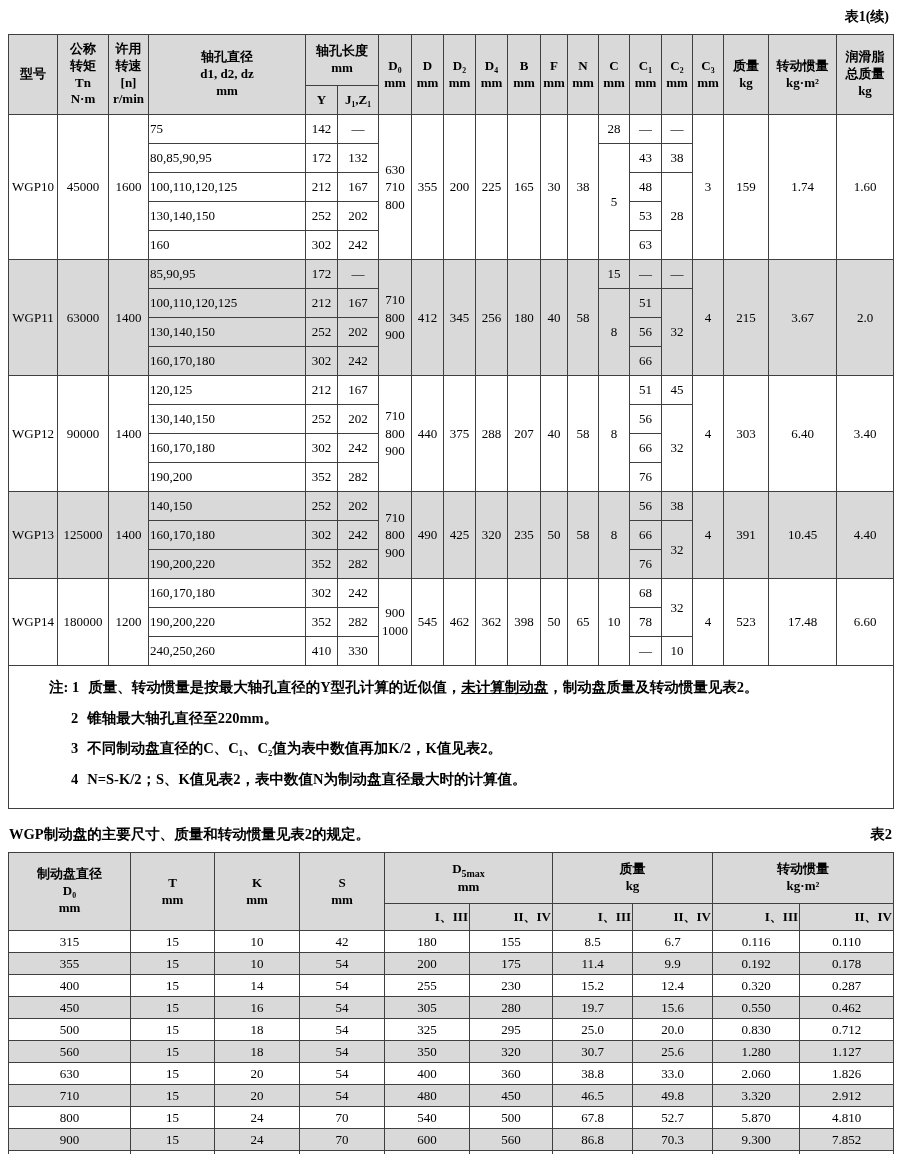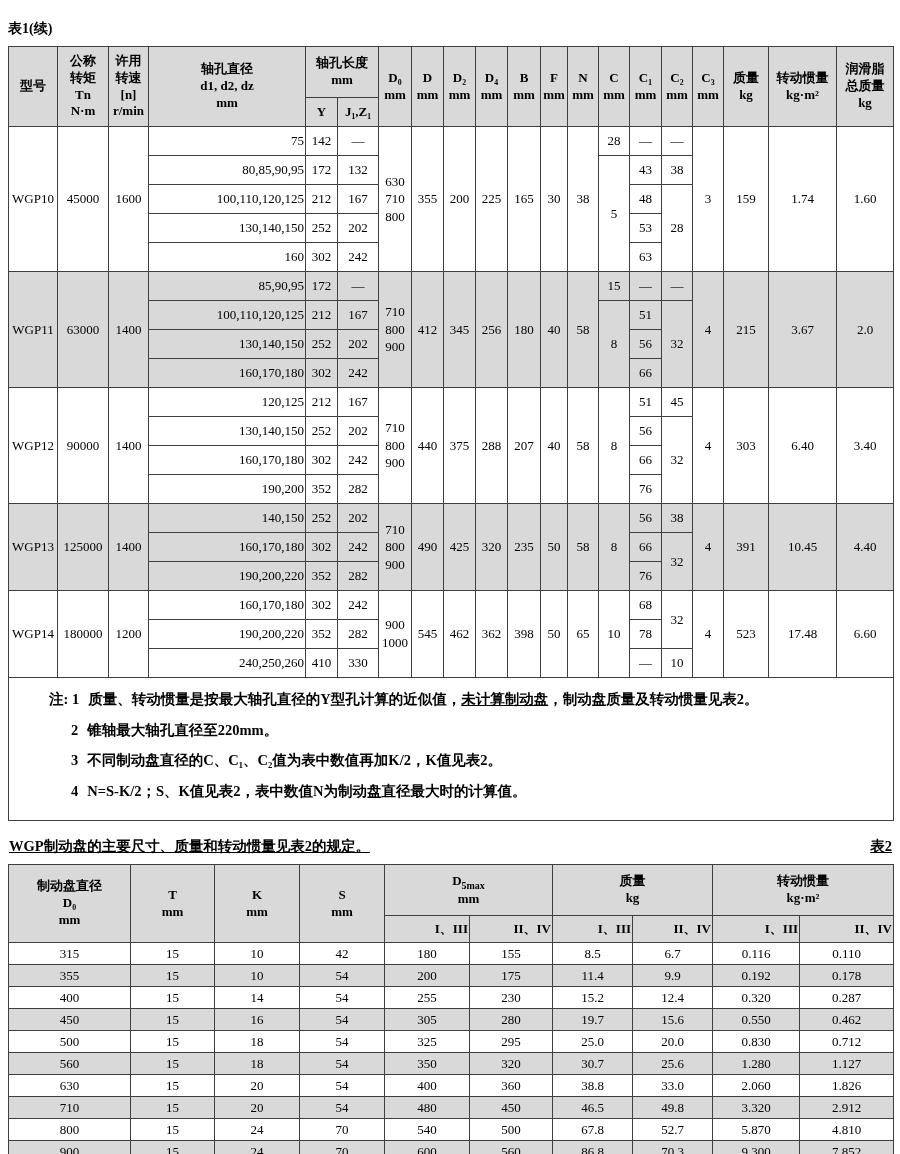--- a/index.html
+++ b/index.html
@@ -2,44 +2,44 @@
 <html><head>
 <meta charset="utf-8">
 <style>
   html,body { margin:0; padding:0; background:#ffffff; }
   body {
     width:900px; height:1154px;
     font-family:"Liberation Serif","DejaVu Serif",serif;
     color:#000;
   }
   .page { padding:4px 7px 0 8px; }
-  .top-label { text-align:left; font-weight:bold; font-size:14px; margin:16px 4px 8px 0; }
+  .top-label { text-align:right; font-weight:bold; font-size:14px; margin:4px 4px 8px 0; }
   table { border-collapse:collapse; table-layout:fixed; width:885px; }
   td,th {
     border:1px solid #3f3f3f; text-align:center; vertical-align:middle;
     padding:0 1px; font-size:13px; overflow:hidden;
   }
   th { font-weight:bold; white-space:pre-line; background:#d9d9d9; line-height:1.3; }
   .t1 thead tr.h-main th { height:50px; }
   .t1 thead tr.h-sub th { height:28px; }
   .t1 tbody td { height:28px; background:#fff; }
   .t1 tbody tr.gray td { background:#d9d9d9; }
-  .bore { text-align:right; }
+  .bore { text-align:left; }
   .ml { white-space:pre-line; line-height:1.35; }
   .notes-cell {
     text-align:left; vertical-align:top; background:#fff !important;
     padding:12px 8px 8px 24px; font-weight:bold; font-size:14.5px; height:96px;
   }
   .note-item { margin:0 0 11px 38px; line-height:1.35; }
   .note-item.first { margin-left:16px; }
   .num { padding-right:9px; }
   .u { text-decoration:underline; }
   .intro-row {
     display:flex; justify-content:space-between; align-items:flex-start;
-    font-weight:bold; font-size:14.5px; margin:16px 1px 8px 1px;text-decoration:underline;
+    font-weight:bold; font-size:14.5px; margin:16px 1px 8px 1px;
   }
   .t2 thead tr.h-main th { height:50px; }
   .t2 thead tr.h-sub th { height:26px;text-align:right; }
   .t2 tbody td { height:21px; background:#fff; }
   .t2 tbody tr.gray td { background:#d9d9d9; }
   sub { font-size:10px; }
 </style>
 </head>
 <body>
 

